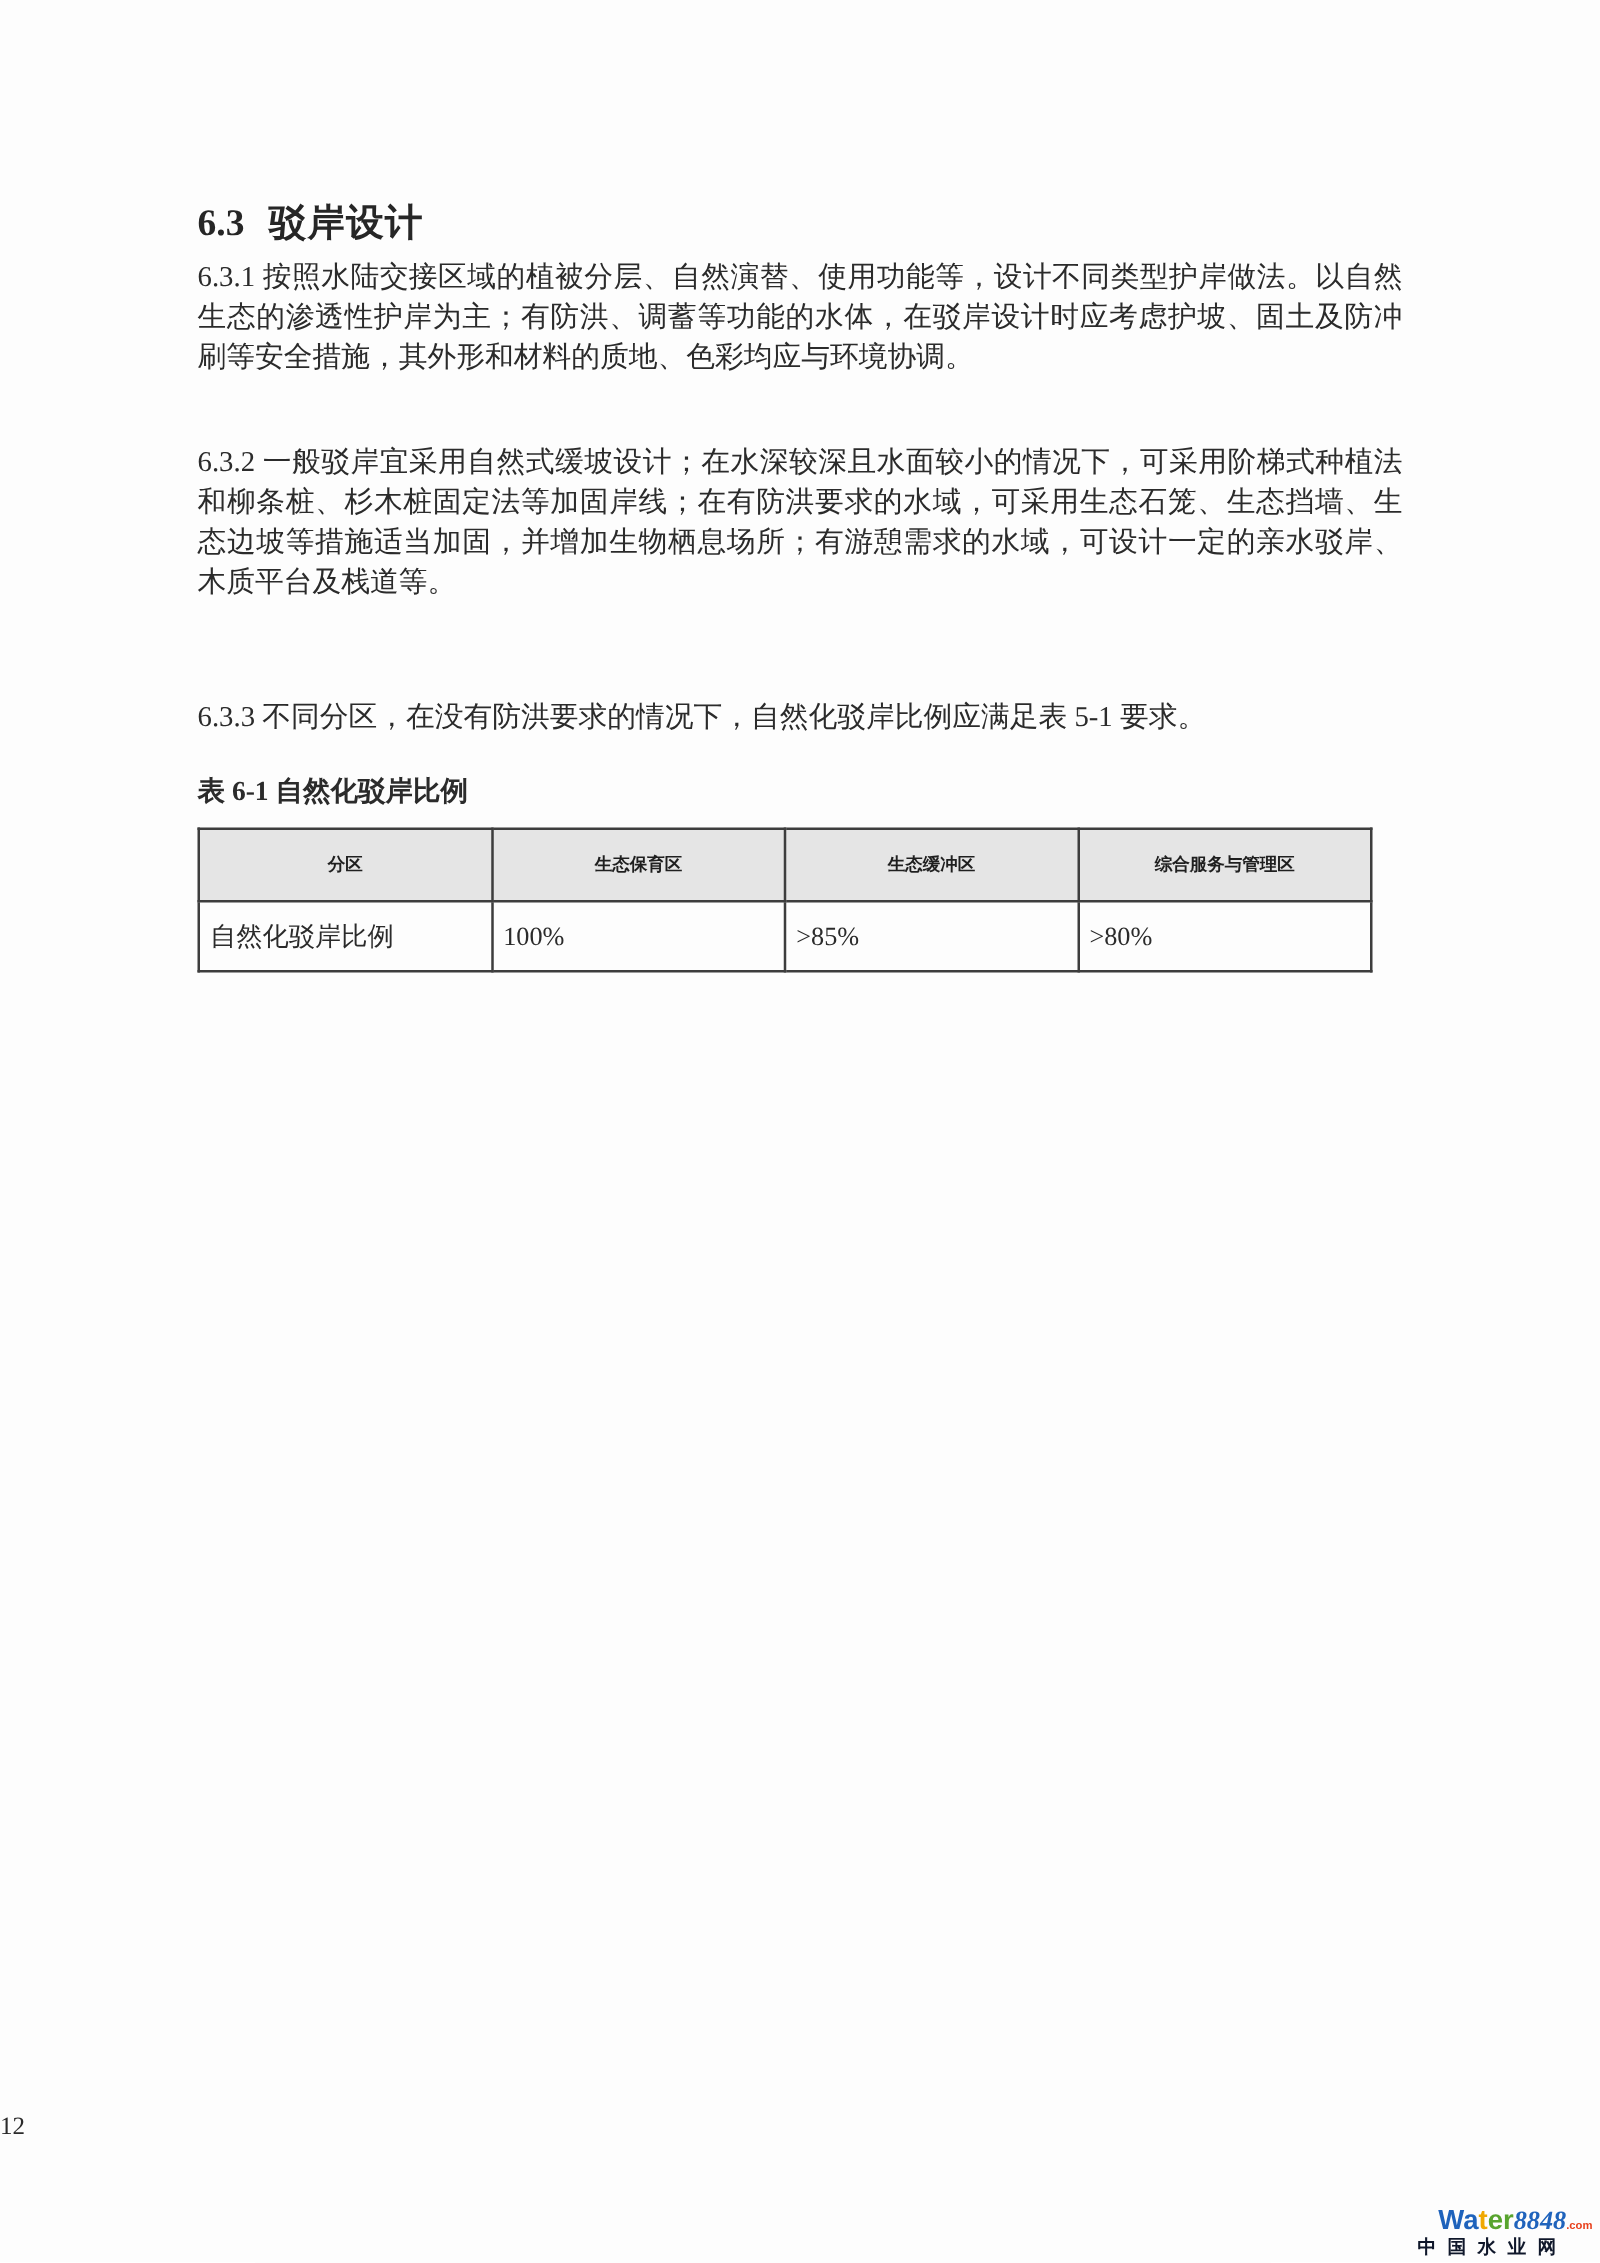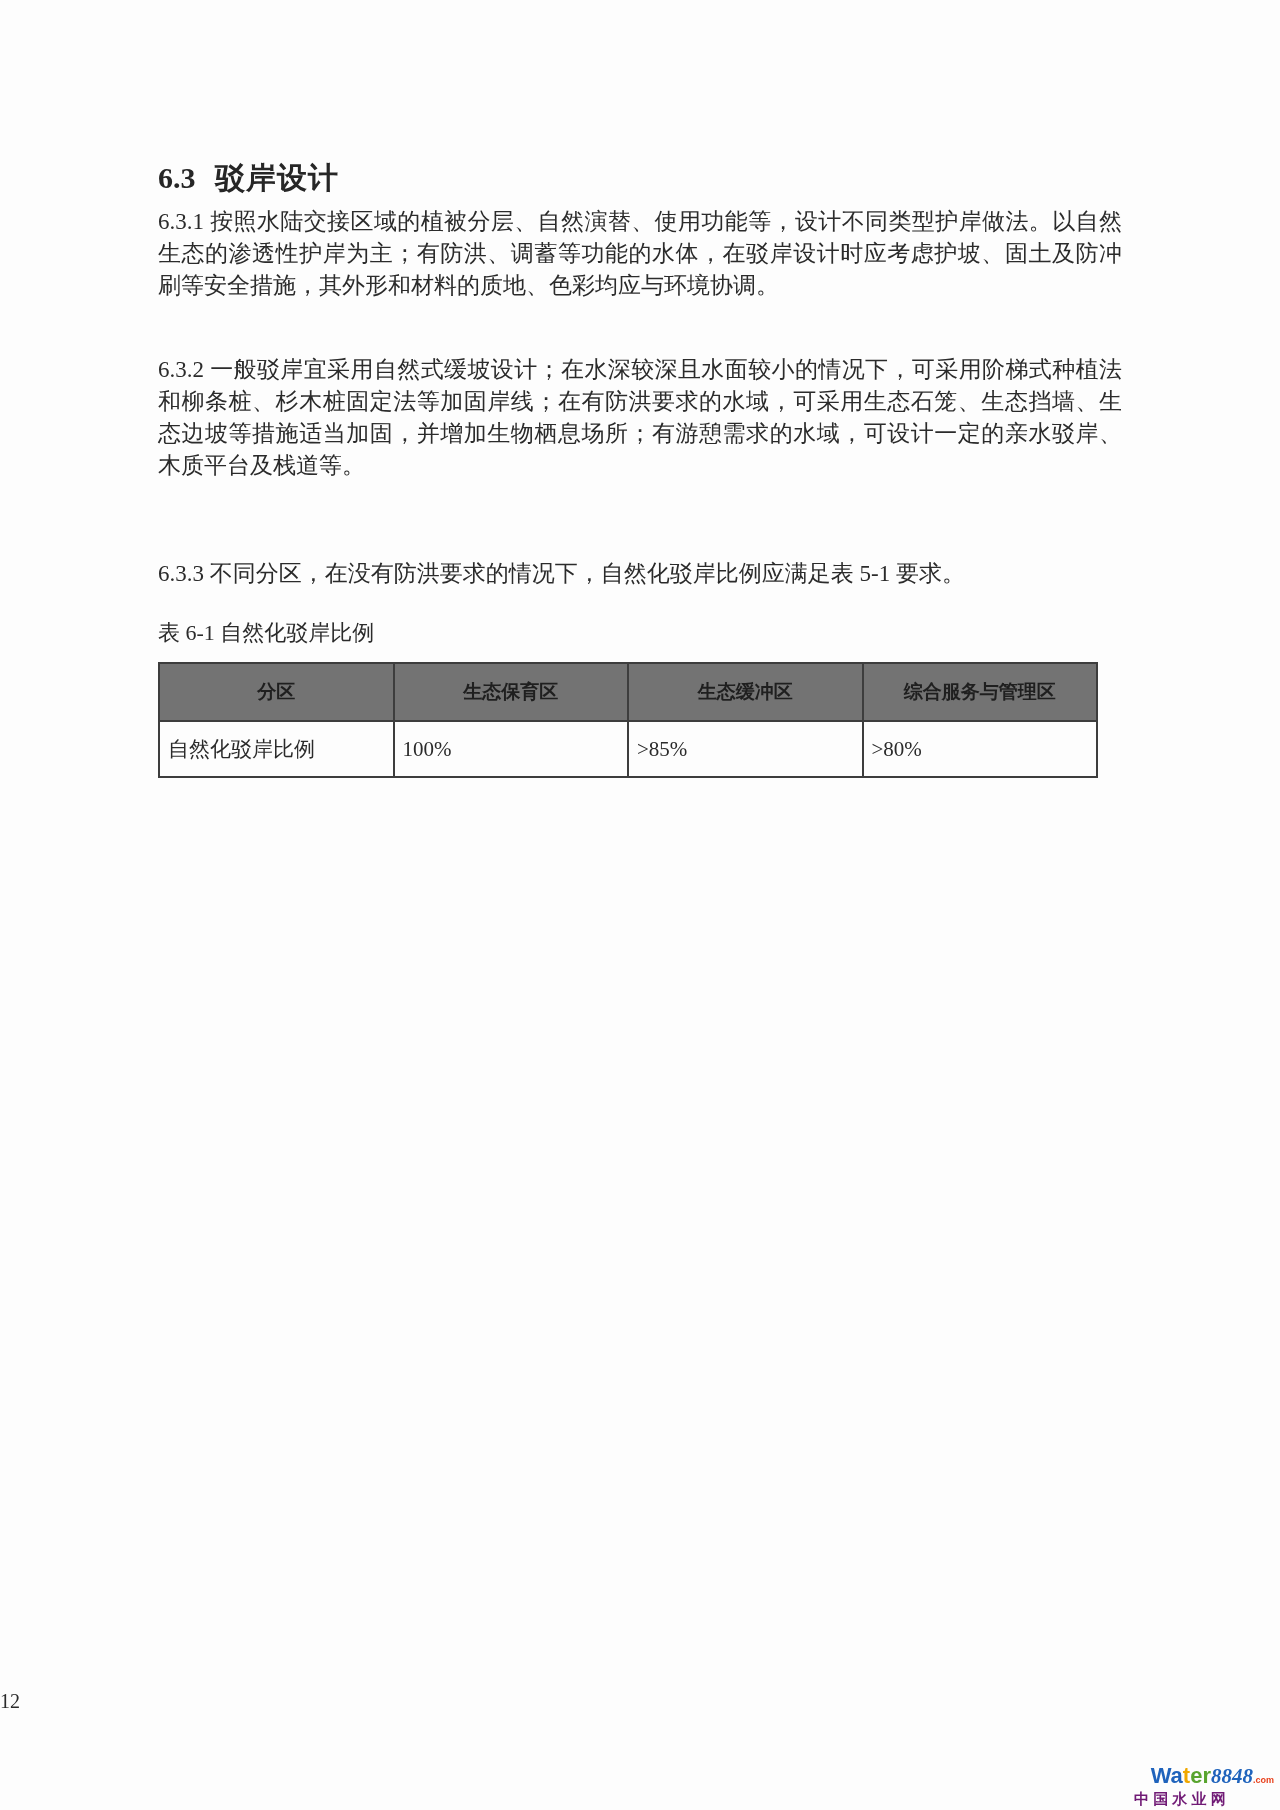--- a/index.html
+++ b/index.html
@@ -49,42 +49,43 @@
   .p2 { top: 354px; }
   .p3 { top: 558px; }
   .table-caption {
     position: absolute;
     left: 158px;
     top: 608px;
     margin: 0;
     font-size: 22px;
     line-height: 50px;
     color: #2b2b2b;
+    font-weight: bold;
   }
   table.ratio-table {
     position: absolute;
     left: 158px;
     top: 662px;
     width: 940px;
     border-collapse: collapse;
     table-layout: fixed;
   }
   table.ratio-table th,
   table.ratio-table td {
     border: 2px solid #3d3d3d;
     width: 25%;
   }
   table.ratio-table th {
     font-family: "Liberation Sans", "DejaVu Sans", sans-serif;
     font-weight: bold;
-    font-size: 19px;
+    font-size: 14px;
     text-align: center;
     height: 54px;
     color: #1f1f1f;
-    background: #737373;
+    background: #e5e5e5;
   }
   table.ratio-table td {
     font-size: 21px;
     height: 52px;
     text-align: left;
     padding-left: 8px;
     vertical-align: middle;
     color: #2b2b2b;
   }
   .page-number {
@@ -120,24 +121,24 @@
     font-size: 21px;
   }
   .wm-com {
     color: #e8401c;
     font-size: 9px;
     font-weight: bold;
     vertical-align: baseline;
   }
   .wm-line2 {
     margin-top: 4px;
-    font-family: Liberation Sans, sans-serif;
+    font-family: Liberation Mono, monospace;
     font-weight: bold;
     font-size: 15px;
-    color: #701a75;
+    color: #0f172a;
     white-space: nowrap;
   }
 </style>
 </head>
 <body>
 
 <div class="page">
 
   <h2 class="heading">
     <span class="h-num">6.3</span>

